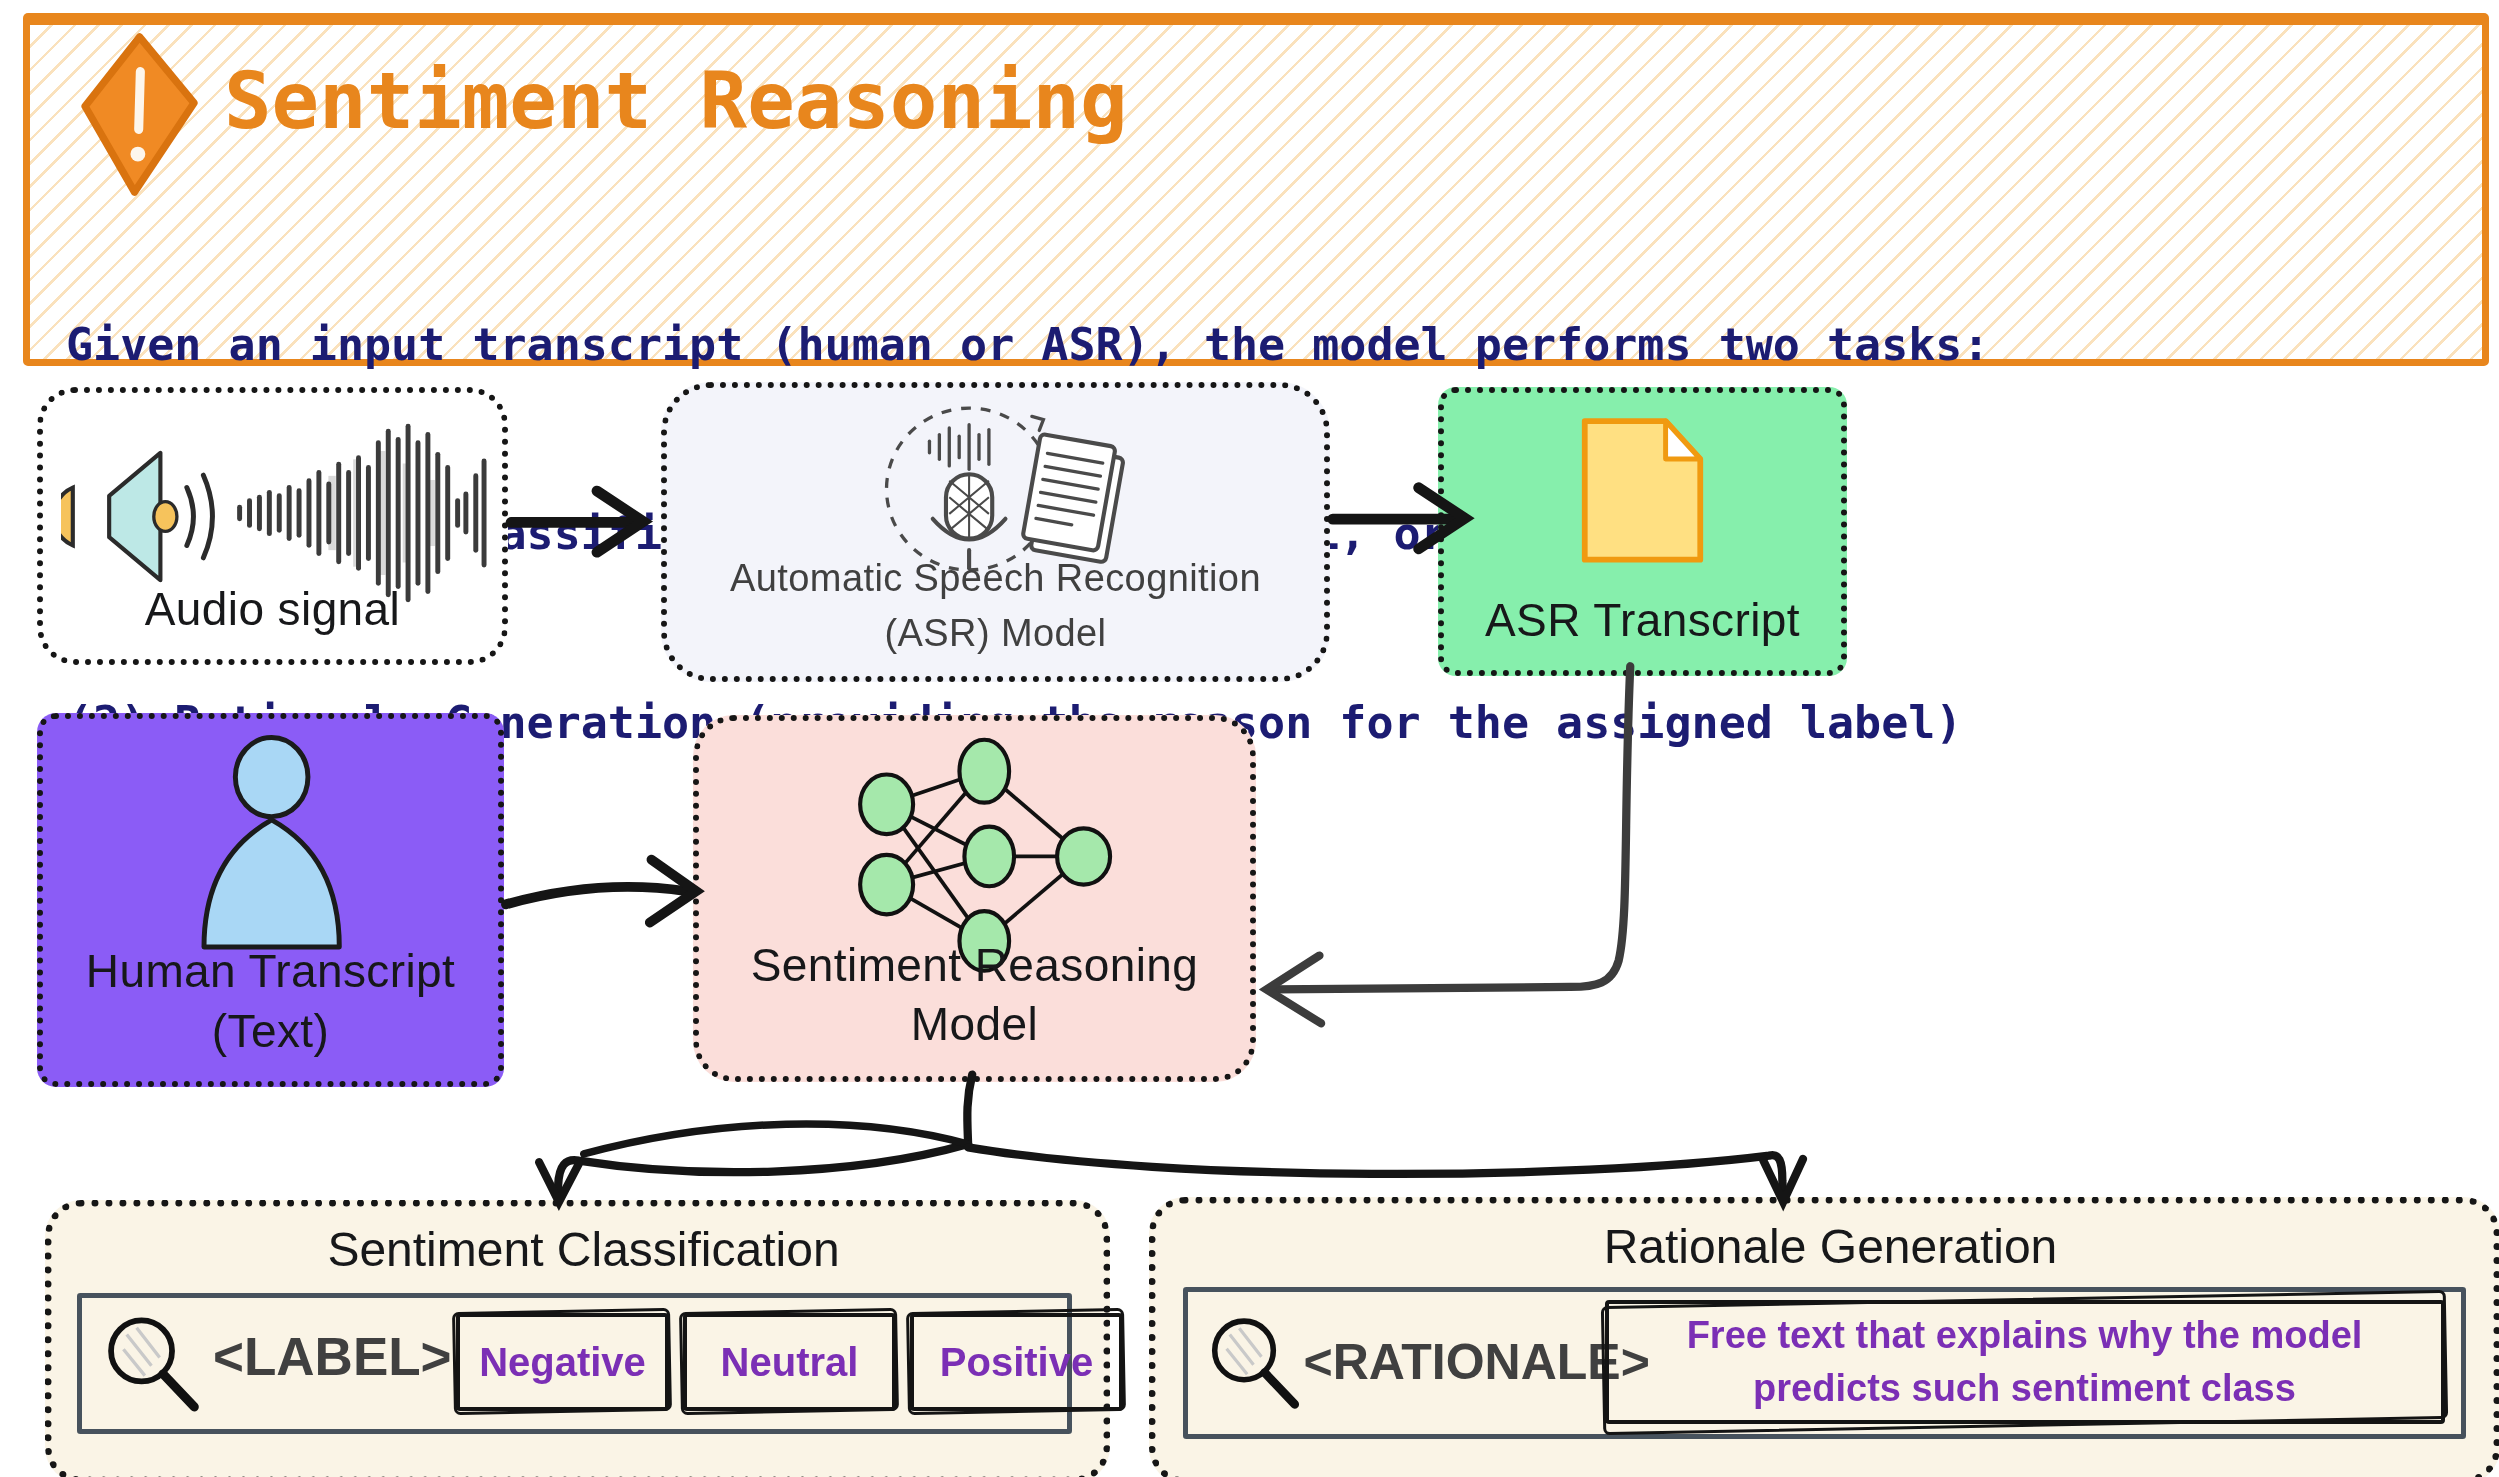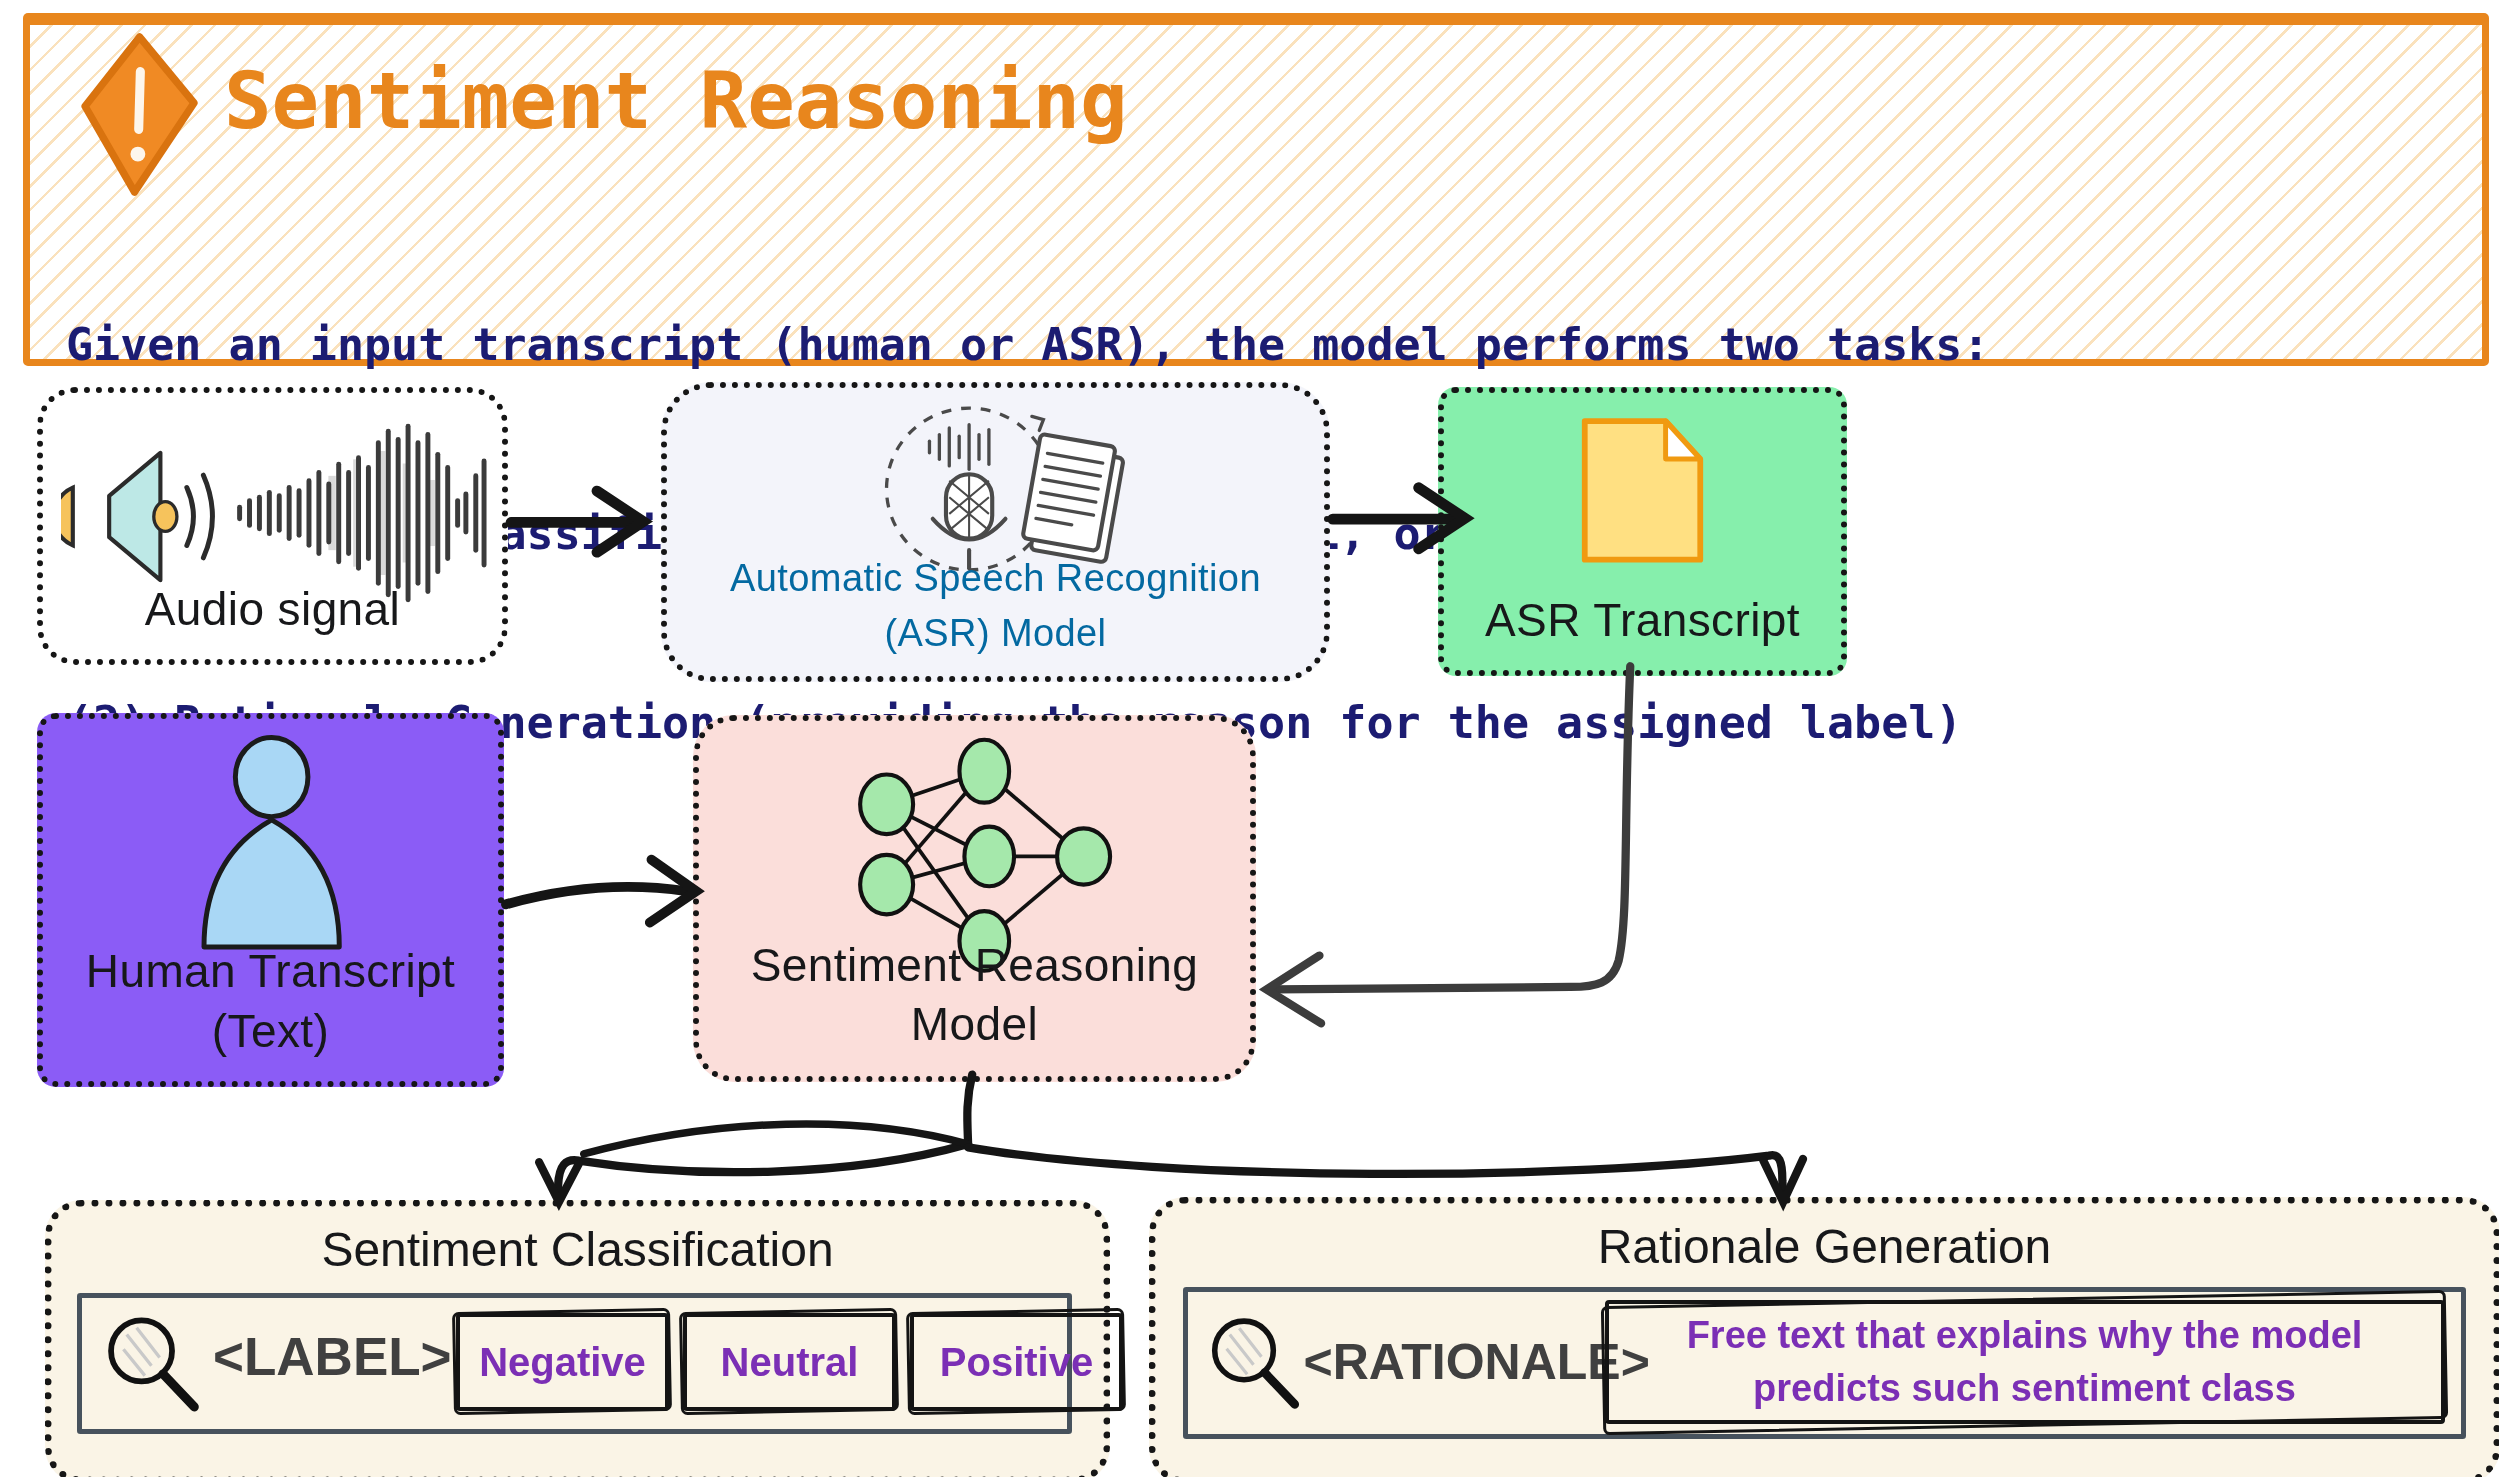--- a/index.html
+++ b/index.html
@@ -22,30 +22,30 @@
   .header-lines{position:absolute;left:36px;top:162px;
     font-family:"DejaVu Sans Mono",monospace;font-weight:600;font-size:45px;line-height:63px;
     color:#1C1C72;white-space:pre;}
 
   
   .node{position:absolute;border:6.6px dotted #161616;}
   .node-label{position:absolute;left:0;width:100%;text-align:center;color:#17181A;
     font-size:46px;font-weight:500;letter-spacing:0.4px;}
   .audio-node{left:37px;top:387px;width:459px;height:266px;border-radius:38px;background:#ffffff;}
   .asr-node{left:661px;top:382px;width:657px;height:288px;border-radius:50px;background:#F3F4FA;}
-  .asr-label{color:#0369a1;font-size:38px;}
+  .asr-label{color:#404040;font-size:38px;}
   .transcript-node{left:1438px;top:387px;width:397px;height:277px;border-radius:18px;background:#86efac;}
   .human-node{left:37px;top:713px;width:455px;height:362px;border-radius:19px;background:#8b5cf6;}
   .model-node{left:693px;top:715px;width:551px;height:355px;border-radius:41px;background:#FBDEDA;}
 
   
   .out-box{position:absolute;border:7.4px dotted #161616;border-radius:36px;background:#FAF4E6;}
   .class-box{left:45px;top:1200px;width:1051px;height:269px;}
   .rationale-box{left:1149px;top:1197px;width:1337px;height:273px;}
-  .out-title{position:absolute;top:15px;left:0;width:100%;text-align:center;
+  .out-title{position:absolute;top:15px;left:6px;width:100%;text-align:center;
     font-size:48px;font-weight:500;color:#17181A;}
   .inner-rect{position:absolute;border:5.8px solid #47525D;border-radius:3.3px;}
   .tag{position:absolute;font-weight:bold;color:#404040;white-space:nowrap;}
   .sketch{position:relative;border:4.1px solid #141414;border-radius:4.1px;
     display:flex;align-items:center;justify-content:center;box-sizing:border-box;text-align:right;}
   .sketch::after{content:"";position:absolute;inset:-6.6px;border:3.3px solid #141414;
     border-radius:6.6px;transform:rotate(-1.1deg);pointer-events:none;}
   .option{width:213px;height:98px;color:#7B2FB5;font-size:40px;font-weight:600;}
   .freetext{position:absolute;left:417px;top:8.3px;width:840px;height:124px;
     color:#7B2FB5;font-size:38px;font-weight:600;line-height:53px;text-align:center;padding:0 25px;}

